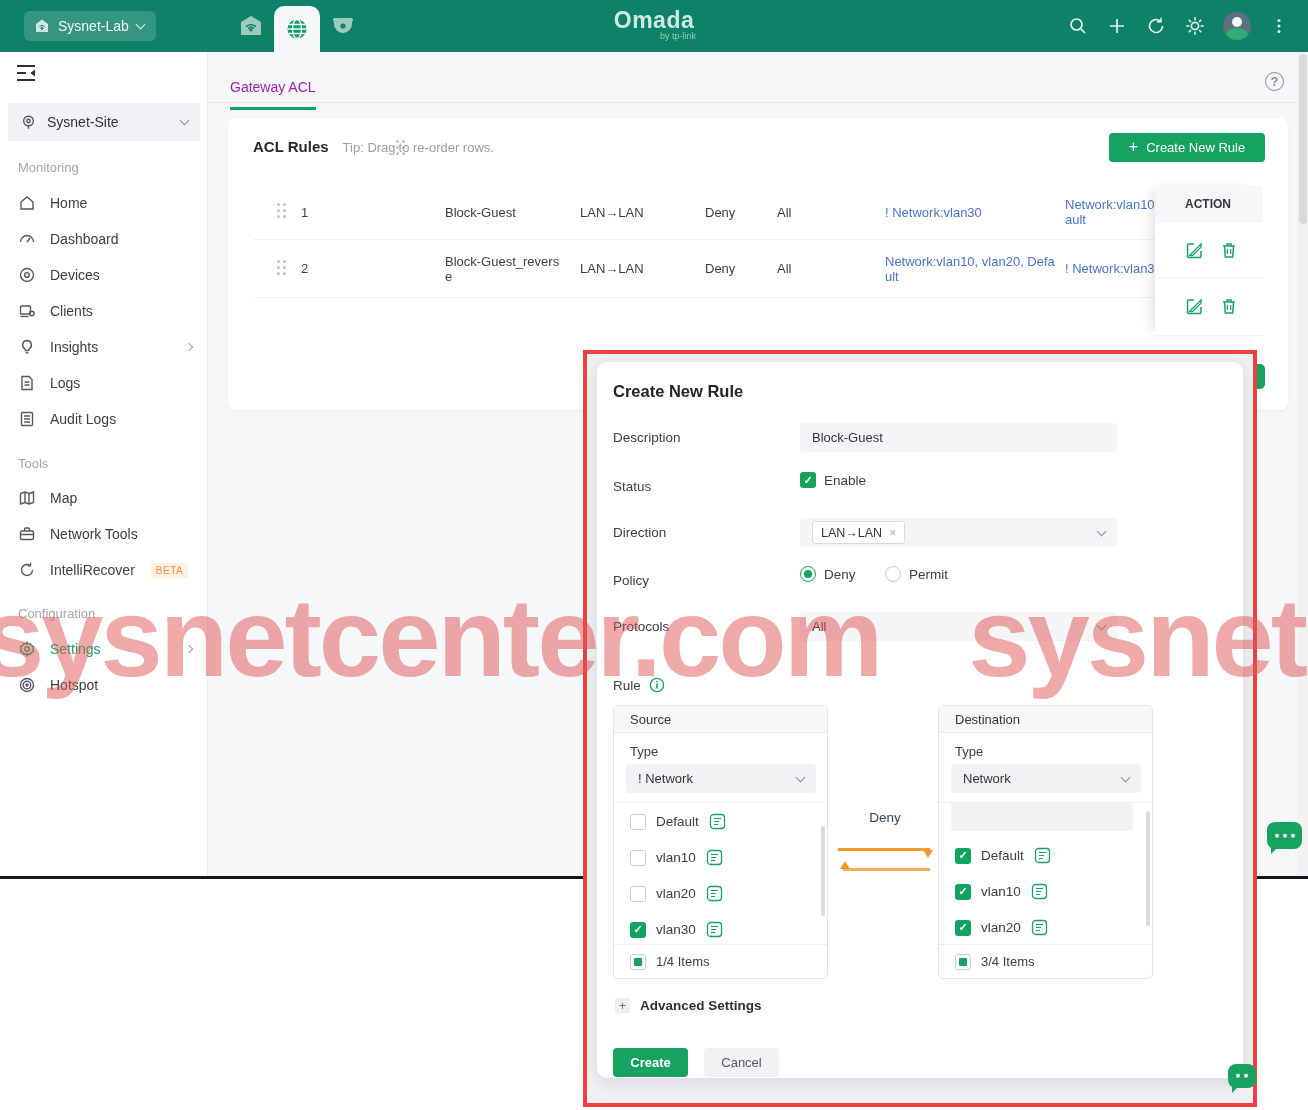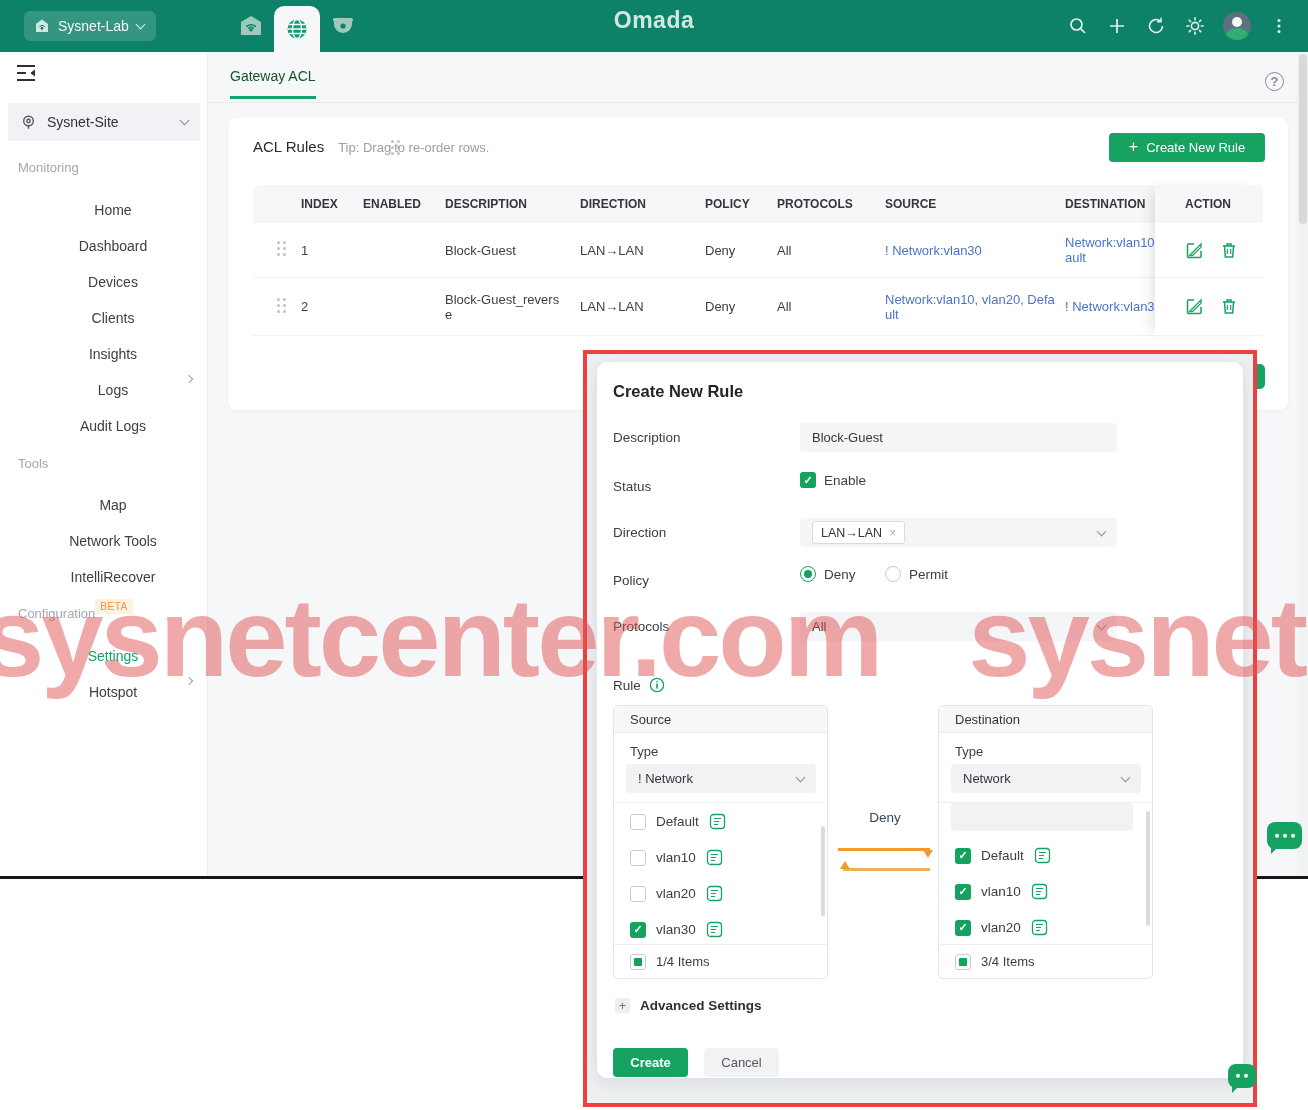--- a/index.html
+++ b/index.html
@@ -25,34 +25,34 @@
   .avatar .head { position:absolute; left:9px; top:5px; width:10px; height:10px; border-radius:50%; background:#f4f6f7; }
   .avatar .body { position:absolute; left:3px; top:16px; width:22px; height:14px; border-radius:50% 50% 0 0; background:#2fae72; }
   
   .sidebar { position:absolute; left:0; top:52px; width:208px; height:825px; background:#fff; border-right:1px solid #ececee; z-index:3; }
   .collapse-btn { position:absolute; left:14px; top:10px; width:26px; height:24px; cursor:pointer; }
   .site-select { position:absolute; left:8px; top:51px; width:192px; height:38px; background:#f1f2f5; border-radius:1px;
     display:flex; align-items:center; gap:10px; padding:4px 12px; font-size:14px; color:#303338; cursor:pointer; }
   .site-select .chev { margin-left:auto; }
   .side-section { position:absolute; left:18px; font-size:13px; color:#a2a7ae; }
   .side-item { position:absolute; left:0; width:208px; height:30px; display:flex; align-items:center; gap:14px;
-    padding-left:18px; font-size:14px; color:#3c4043; cursor:pointer;flex-direction:column; }
+    padding-left:18px; font-size:14px; color:#3c4043; cursor:pointer; }
   .side-item .chev-r { margin-left:auto; margin-right:16px; }
   .side-item.green { color:#10a468; }
   .beta { font-size:10px; color:#ef9340; background:#fdf1e2; border-radius:3px; padding:2px 5px; margin-left:2px; letter-spacing:.5px; }
   
   .main { position:absolute; left:208px; top:52px; width:1100px; height:825px; background:#f6f7f9; z-index:2; }
   .tabbar { position:absolute; left:0; top:0; width:100%; height:51px; border-bottom:1px solid #e7e9eb; }
-  .page-tab { position:absolute; left:22px; top:16px; font-size:14px; color:#14532d; padding-bottom:12px; border-bottom:3px solid #0fa56d; cursor:pointer; }
+  .page-tab { position:absolute; left:22px; top:27px; font-size:14px; color:#a21caf; padding-bottom:12px; border-bottom:3px solid #0fa56d; cursor:pointer; }
   .help-circle { position:absolute; right:24px; top:20px; width:19px; height:19px; border:1.6px solid #878d96; border-radius:50%;
     color:#878d96; font-size:13px; font-weight:bold; display:flex; align-items:center; justify-content:center; cursor:pointer; }
   .card { position:absolute; left:20px; top:66px; width:1060px; height:292px; background:#fff; border-radius:8px;
     box-shadow:0 1px 3px rgba(20,30,40,.05); }
   .card-title-row { position:absolute; left:25px; top:20px; display:flex; align-items:baseline; gap:14px; }
-  .card-title { font-size:15px; font-weight:normal; color:#26282c; }
+  .card-title { font-size:15px; font-weight:bold; color:#26282c; }
   .card-tip { font-size:13px; color:#9aa0a6; display:flex; align-items:center; }
   .btn-green { background:#16a362; color:#fff; border:none; border-radius:4px; font-size:13px;
     font-family:"Liberation Sans",sans-serif; cursor:pointer; display:flex; align-items:center; justify-content:center; gap:8px; }
   .create-rule-btn { position:absolute; right:23px; top:15px; width:156px; height:29px; }
   .plus-g { font-size:16px; font-weight:normal; margin-top:-2px; }
   
   .table { position:absolute; left:25px; top:67px; width:1010px; height:151px; font-size:13px; }
   .thead { display:flex; align-items:center; height:38px; background:#f6f7f8; border-radius:6px 6px 0 0;
     font-size:12px; font-weight:bold; color:#33363b; }
   .trow { display:flex; align-items:center; border-bottom:1px solid #f0f1f3; background:#fff; }
@@ -177,20 +177,21 @@
     <div class="top-tab">
       <svg width="26" height="26" viewBox="0 0 26 26">
           <path d="M4 8h18v3a9 9 0 0 1-18 0z" fill="#9dcabd"></path>
           <rect x="3" y="5" width="20" height="3.4" rx="1.5" fill="#9dcabd"></rect>
           <circle cx="13" cy="13" r="2.6" fill="#0e8268"></circle>
         </svg>
     </div>
   </div>
   <div class="brand">
     <div class="name">Omada</div>
+    <div class="sub">by tp-link</div>
   </div>
   <div class="top-icons">
     <div class="tico">
       <svg width="20" height="20" viewBox="0 0 20 20" fill="none" stroke="#e3f1ec" stroke-width="1.7">
           <circle cx="8.5" cy="8.5" r="5.5"></circle>
           <path d="M12.8 12.8 17 17"></path>
         </svg>
     </div>
     <div class="tico">
       <svg width="20" height="20" viewBox="0 0 20 20" stroke="#e3f1ec" stroke-width="1.7">
@@ -352,31 +353,20 @@
         <span class="dots6"></span>
         <span>to re-order rows.</span>
       </span>
     </div>
     <button class="btn-green create-rule-btn">
       <span class="plus-g">+</span>
       <span>Create New Rule</span>
     </button>
 
     <div class="table">
-      <div class="thead">
-        <div class="c-drag"></div>
-        <div class="c-index">INDEX</div>
-        <div class="c-enabled">ENABLED</div>
-        <div class="c-desc">DESCRIPTION</div>
-        <div class="c-dir">DIRECTION</div>
-        <div class="c-policy">POLICY</div>
-        <div class="c-proto">PROTOCOLS</div>
-        <div class="c-src">SOURCE</div>
-        <div class="c-dst">DESTINATION</div>
-      </div>
 
       <div class="trow r1">
         <div class="c-drag"><span class="dots6"></span></div>
         <div class="c-index">1</div>
         <div class="c-enabled"><span class="toggle"><span class="knob"></span></span></div>
         <div class="c-desc">Block-Guest</div>
         <div class="c-dir">LAN→LAN</div>
         <div class="c-policy">Deny</div>
         <div class="c-proto">All</div>
         <div class="c-src"><span class="link">! Network:vlan30</span></div>

